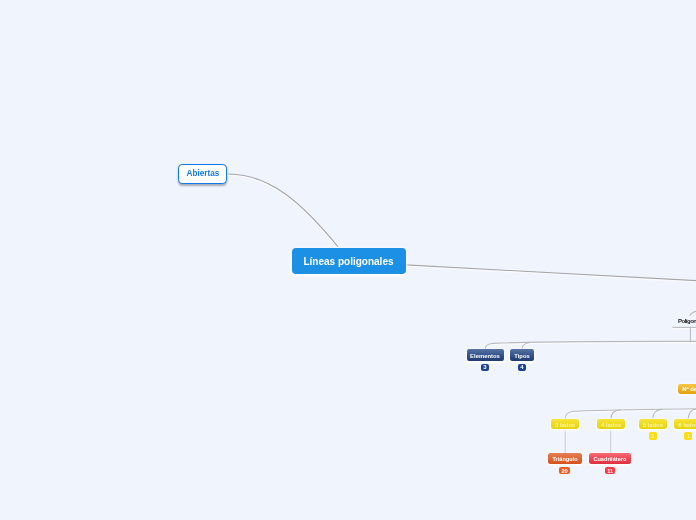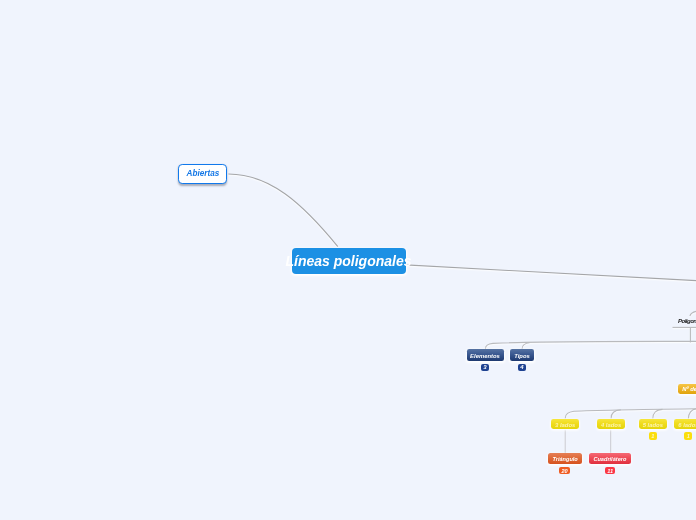--- a/index.html
+++ b/index.html
@@ -1,34 +1,34 @@
 <!DOCTYPE html>
 <html><head>
 <meta charset="utf-8">
 <title>Mind map</title>
 <style>
   html,body{margin:0;padding:0;}
   body{width:696px;height:520px;overflow:hidden;background:#f0f4fd;
        font-family:"Liberation Sans",sans-serif;-webkit-font-smoothing:antialiased;}
-  #canvas{position:relative;width:696px;height:504px;font-style:italic;}
+  #canvas{position:relative;width:696px;height:504px;}
   svg#links{position:absolute;left:0;top:0;width:696px;height:520px;}
   .node{position:absolute;box-sizing:border-box;white-space:nowrap;
         display:flex;align-items:center;justify-content:center;}
   .badge{position:absolute;box-sizing:border-box;white-space:nowrap;
          display:flex;align-items:center;justify-content:center;
          color:#fff;font-weight:bold;border-radius:2px;}
 
   
   .n-abiertas{left:178.3px;top:164.2px;width:49.2px;height:19.6px;border:1.9px solid #1179ec;
     background:#fff;border-radius:4.2px;color:#1578e6;font-size:8.2px;font-weight:bold;
     box-shadow:0 1.4px 2px rgba(70,75,90,.42);}
 
   
   .n-lineas{left:291.5px;top:248px;width:114px;height:26px;background:#1c90e4;
-    border-radius:4px;color:#fff;font-size:14px;font-weight:bold;
+    border-radius:4px;color:#fff;font-size:10px;font-weight:bold;
     box-shadow:0 1px 2.4px .6px rgba(255,255,255,.98);}
 
   
   .n-poligonos{left:678px;top:317.6px;width:40px;height:6px;color:#222;font-size:6px;letter-spacing:-0.5px;
     font-weight:bold;justify-content:flex-start;align-items:baseline;}
 
   
   .navypill{top:349.2px;height:12px;border-radius:2.2px;padding-top:1.3px;
     background:linear-gradient(to bottom,#5572a2 0%,#3a5890 45%,#1d3970 100%);color:#fff;
     font-size:5.9px;font-weight:bold;box-shadow:0 1px 2.4px .6px rgba(255,255,255,.98);}

